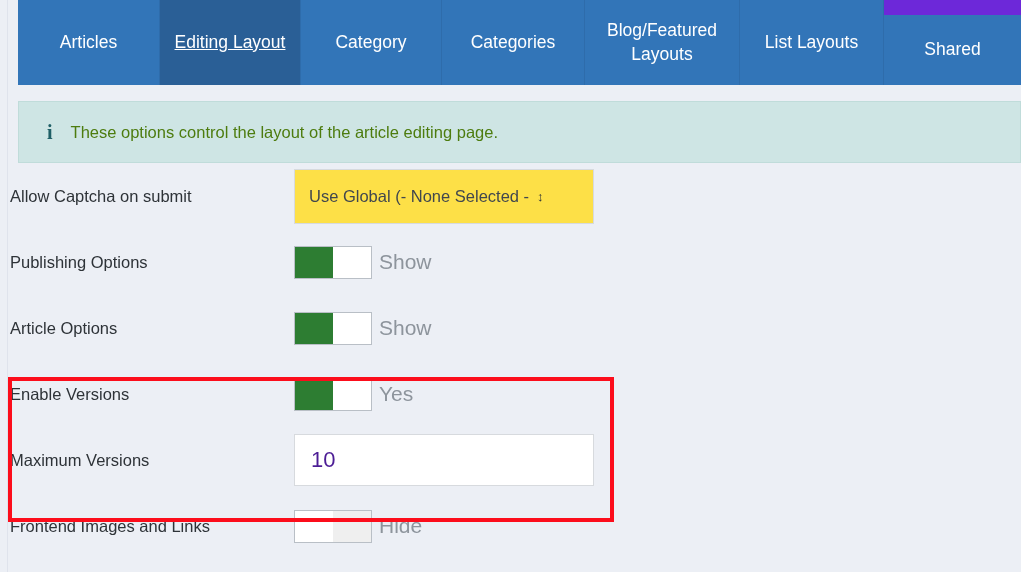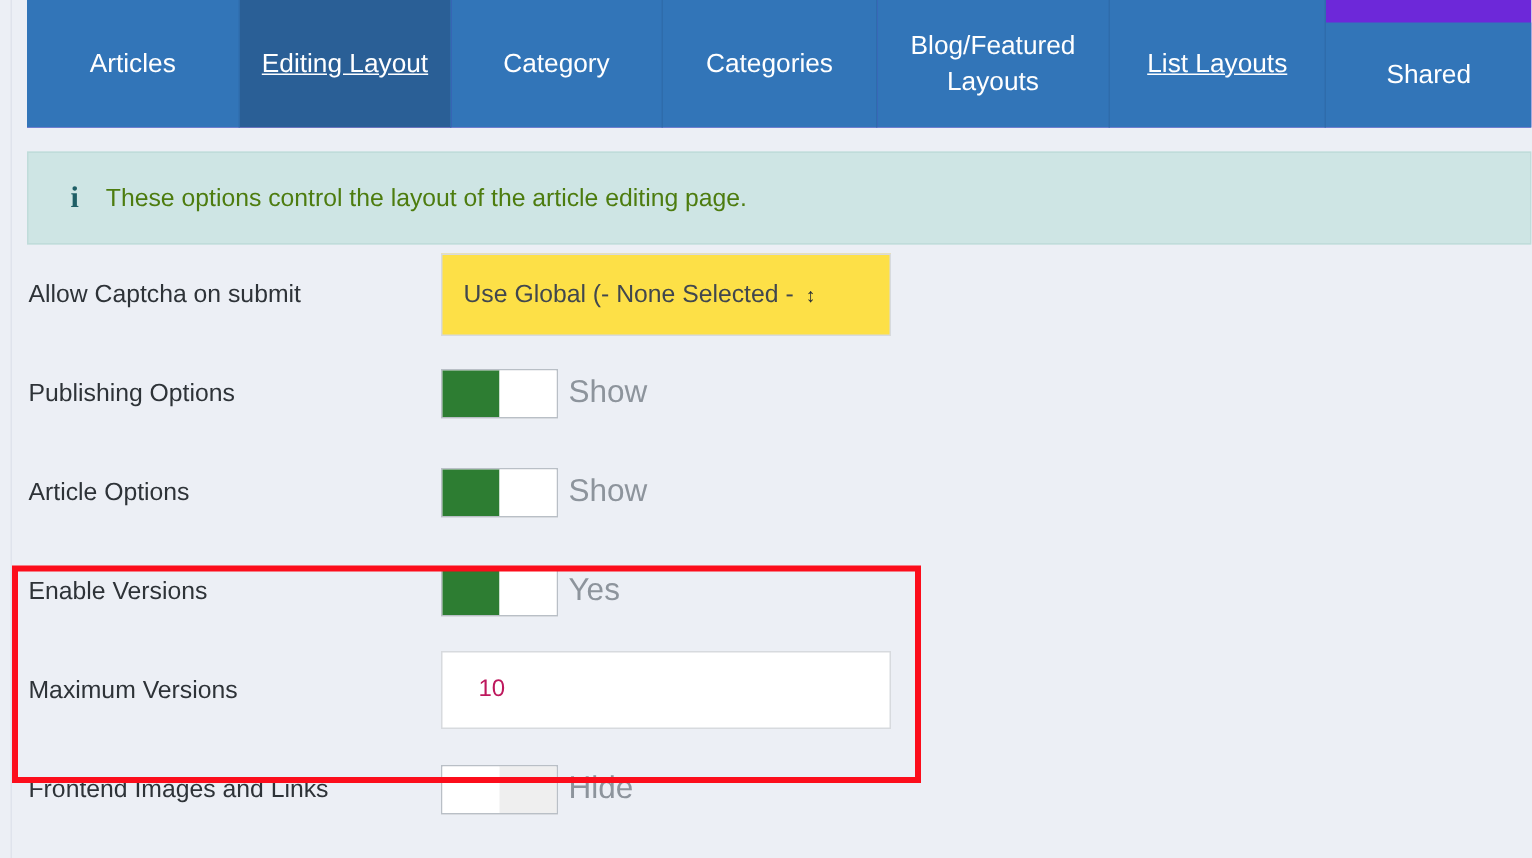--- a/index.html
+++ b/index.html
@@ -66,21 +66,21 @@
   .tab-label {
     display: block;
     max-width: 100%;
   }
   
   .tab-w1 { width: 142px; }   
   .tab-w2 { width: 141px; }   
   .tab-w3 { width: 141px; }   
   .tab-w4 { width: 143px; }   
   .tab-w5 { width: 155px; }   
-  .tab-w6 { width: 144px; text-decoration: underline; }   
+  .tab-w6 { width: 144px; }   
   .tab-w7 { width: 137px; }   
 
   
   .info-banner {
     position: absolute;
     left: 18px;
     top: 101px;
     width: 1003px;
     height: 62px;
     background: #cee5e4;
@@ -112,21 +112,21 @@
     width: 1021px;
   }
   .row {
     position: relative;
     height: 66px;
     display: flex;
     align-items: center;
   }
   .row-label {
     position: absolute;
-    left: 19px;
+    left: 10px;
     font-size: 16.5px;
     color: #2e3338;
     white-space: nowrap;
   }
   .row-control {
     position: absolute;
     left: 294px;
     display: flex;
     align-items: center;
   }
@@ -157,23 +157,23 @@
     line-height: 1;
   }
 
   
   .text-input {
     width: 300px;
     height: 52px;
     background: #ffffff;
     border: 1px solid #d7dade;
     box-sizing: border-box;
-    font-size: 16px;
-    color: #be185d;
-    padding: 0 24px;
+    font-size: 22px;
+    color: #4c1d95;
+    padding: 0 16px;
     font-family: "Liberation Sans", sans-serif;
     outline: none;
   }
 
   
   .toggle {
     width: 78px;
     height: 33px;
     border: 1px solid #b9bfc6;
     box-sizing: border-box;

